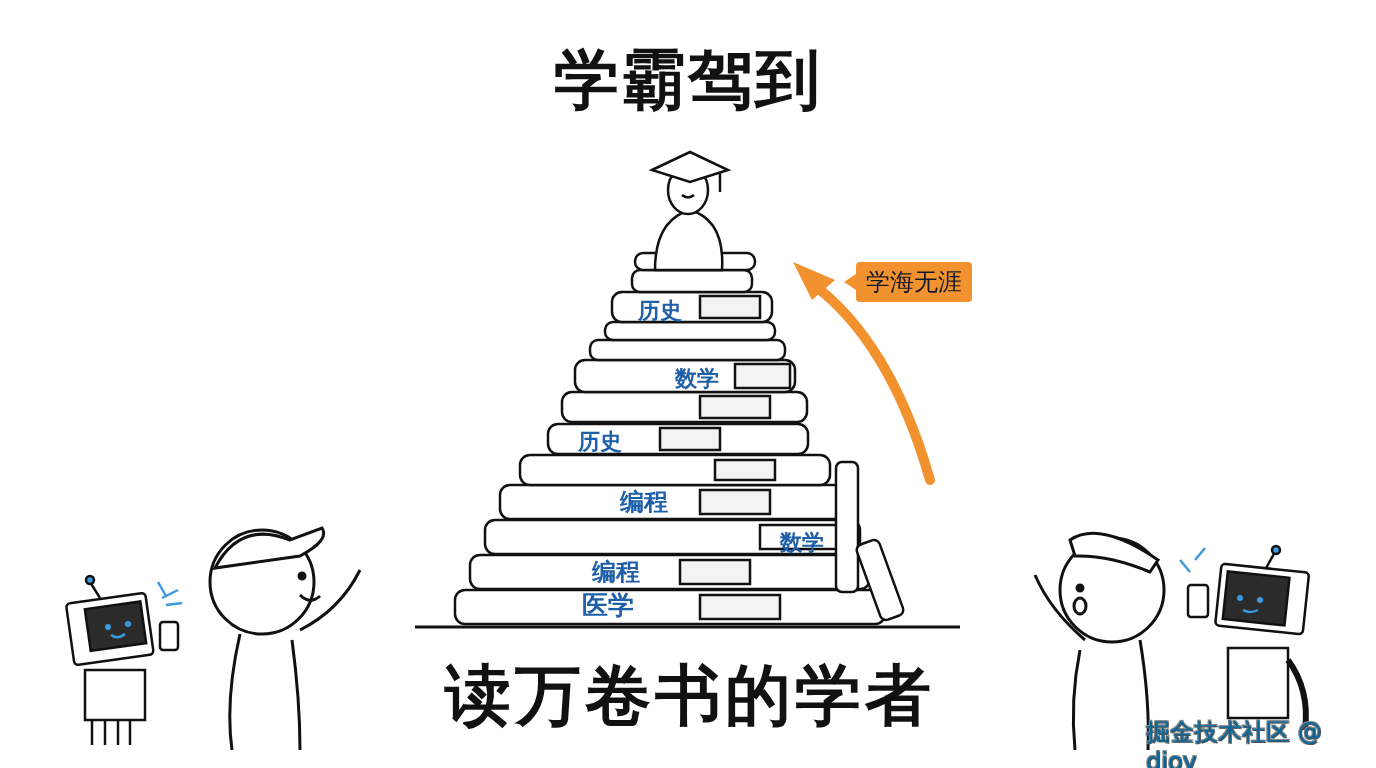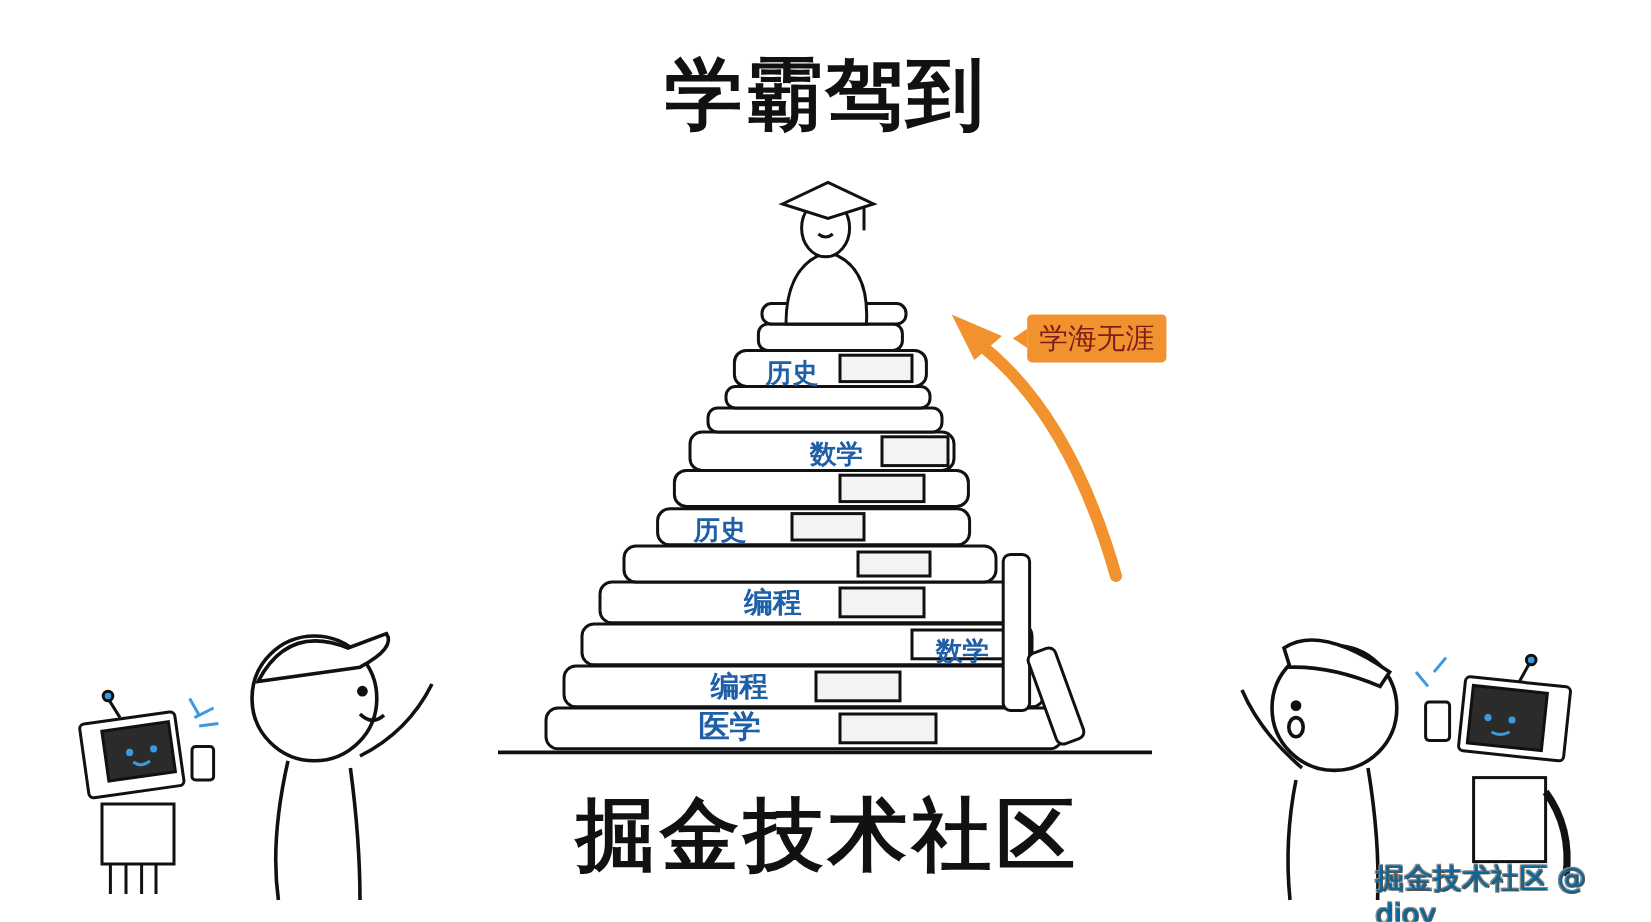--- a/index.html
+++ b/index.html
@@ -1,19 +1,19 @@
 <!DOCTYPE html>
 <html><head>
 <meta charset="utf-8">
 <style>
   html, body { margin: 0; padding: 0; background: #ffffff; }
   body { width: 1376px; height: 768px; position: relative; overflow: hidden; font-family: "DejaVu Sans", "Liberation Sans", sans-serif; }
   .title { position: absolute; left: 0; width: 1376px; top: 30px; text-align: center; font-size: 65px; font-weight: bold; color: #111; letter-spacing: 2px; line-height: 100px; }
   .subtitle { position: absolute; left: 400px; width: 580px; top: 650px; text-align: center; font-family: "DejaVu Serif", "Liberation Serif", serif; font-size: 66px; font-weight: bold; color: #111; letter-spacing: 4px; line-height: 90px; }
-  .callout { position: absolute; left: 856px; top: 262px; height: 40px; padding: 0 10px; background: #f2922e; border-radius: 4px; font-size: 24px; color: #7f1d1d; line-height: 40px; }
+  .callout { position: absolute; left: 856px; top: 262px; height: 40px; padding: 0 10px; background: #f2922e; border-radius: 4px; font-size: 24px; color: #0f172a; line-height: 40px; }
   .callout:before { content: ""; position: absolute; left: -12px; top: 12px; border-top: 8px solid transparent; border-bottom: 8px solid transparent; border-right: 12px solid #f2922e; }
   .watermark { position: absolute; left: 1118px; top: 716px; font-size: 24px; color: #0369a1; text-shadow: 1px 1px 0 #555, -1px -1px 0 #888, 1px -1px 0 #888, -1px 1px 0 #888; margin-left: 28px; }
   svg.scene { position: absolute; left: 0; top: 0; }
   .book-label { font-family: "DejaVu Sans", "Liberation Sans", sans-serif; font-weight: bold; fill: #1e5fa8; }
 </style>
 </head>
 <body>
 
 <div class="title">学霸驾到</div>
 
@@ -128,15 +128,15 @@
     <path d="M1243 610 Q1250 614 1258 610" stroke="#3a9be0" fill="none"></path>
     <rect x="1228" y="648" width="60" height="70"></rect>
     <rect x="1188" y="585" width="20" height="32" rx="3"></rect>
     <path d="M1288 660 Q1310 690 1305 730" fill="none" stroke-width="6"></path>
     <path d="M1195 560 L1205 548 M1190 572 L1180 560" stroke="#3a9be0"></path>
   </g>
 </svg>
 
 <div class="callout">学海无涯</div>
 
-<div class="subtitle">掘金技术社区</div>
+<div class="subtitle">读万卷书的学者</div>
 
 <div class="watermark">掘金技术社区 @ djoy</div>
 
 </body></html>

